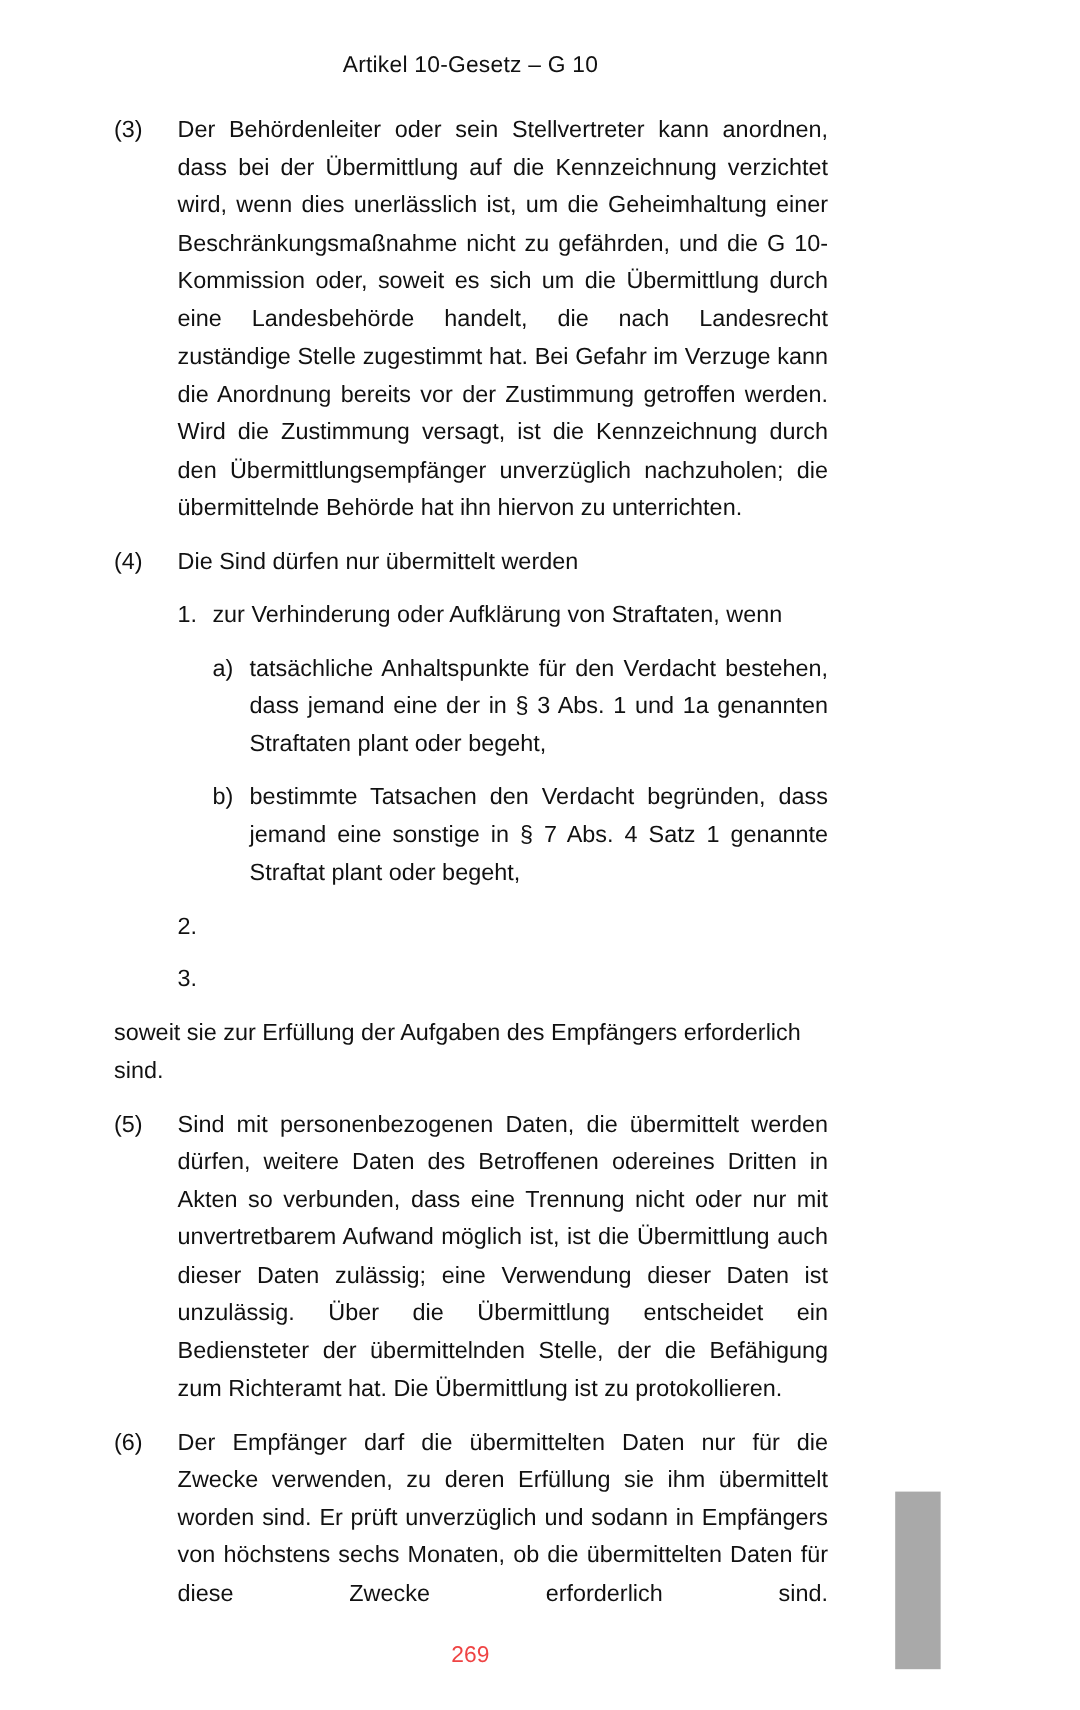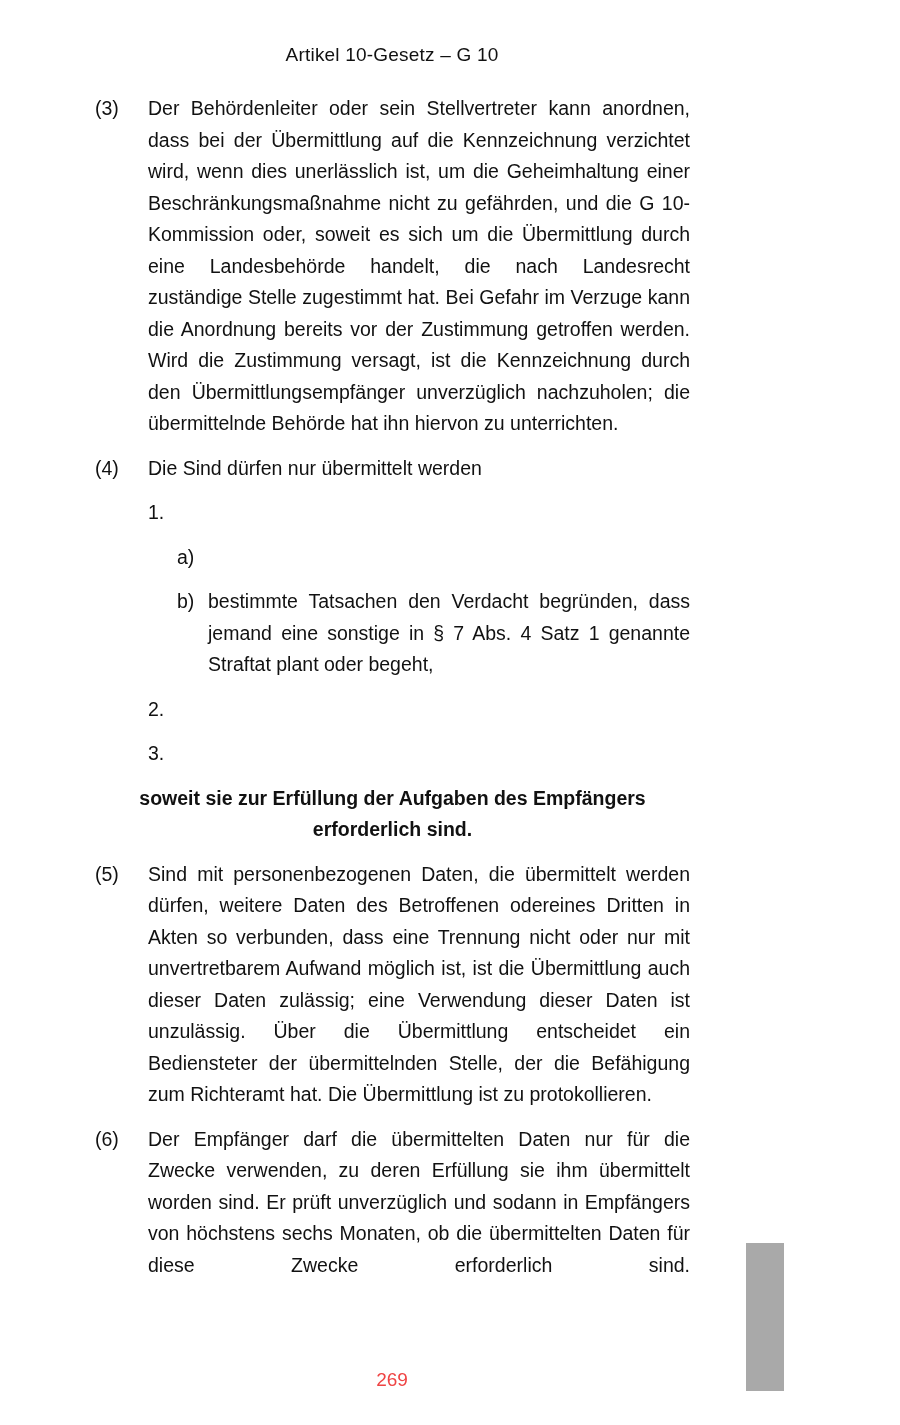--- a/index.html
+++ b/index.html
@@ -43,21 +43,21 @@
   .indent-1 { padding-left: 53px; }
   .indent-1 .marker { width: 29px; }
   .indent-2 { padding-left: 82px; }
   .indent-2 .marker { width: 31px; }
   .btext {
     flex: 1;
     text-align: justify;
     hyphens: none;
   }
   .justify-last { text-align-last: justify; }
-  .plain .btext { text-align: center; font-weight: bold; }
+  .plain .btext { text-align: left; }
   .page-number {
     position: absolute;
     left: 0;
     right: 0;
     bottom: 34px;
     text-align: center;
     font-size: 19px;
     color: #ef4444;
   }
   .edge-tab {
@@ -83,24 +83,26 @@
       <div class="btext">Der Behördenleiter oder sein Stellvertreter kann anordnen, dass bei der Übermittlung auf die Kennzeichnung verzichtet wird, wenn dies unerlässlich ist, um die Geheimhaltung einer Beschränkungsmaßnahme nicht zu gefährden, und die G 10-Kommission oder, soweit es sich um die Übermittlung durch eine Landesbehörde handelt, die nach Landesrecht zuständige Stelle zugestimmt hat. Bei Gefahr im Verzuge kann die Anordnung bereits vor der Zustimmung getroffen werden. Wird die Zustimmung versagt, ist die Kennzeichnung durch den Übermittlungsempfänger unverzüglich nachzuholen; die übermittelnde Behörde hat ihn hiervon zu unterrichten.</div>
     </div>
 
     <div class="block indent-0">
       <span class="marker">(4)</span>
       <div class="btext">Die Sind dürfen nur übermittelt werden</div>
     </div>
 
     <div class="block indent-1">
       <span class="marker">1.</span>
+      <div class="btext">zur Verhinderung oder Aufklärung von Straftaten, wenn</div>
     </div>
 
     <div class="block indent-2">
       <span class="marker">a)</span>
+      <div class="btext">tatsächliche Anhaltspunkte für den Verdacht bestehen, dass jemand eine der in § 3 Abs. 1 und 1a genannten Straftaten plant oder begeht,</div>
     </div>
 
     <div class="block indent-2">
       <span class="marker">b)</span>
       <div class="btext">bestimmte Tatsachen den Verdacht begründen, dass jemand eine sonstige in § 7 Abs. 4 Satz 1 genannte Straftat plant oder begeht,</div>
     </div>
 
     <div class="block indent-1">
       <span class="marker">2.</span>
     </div>

